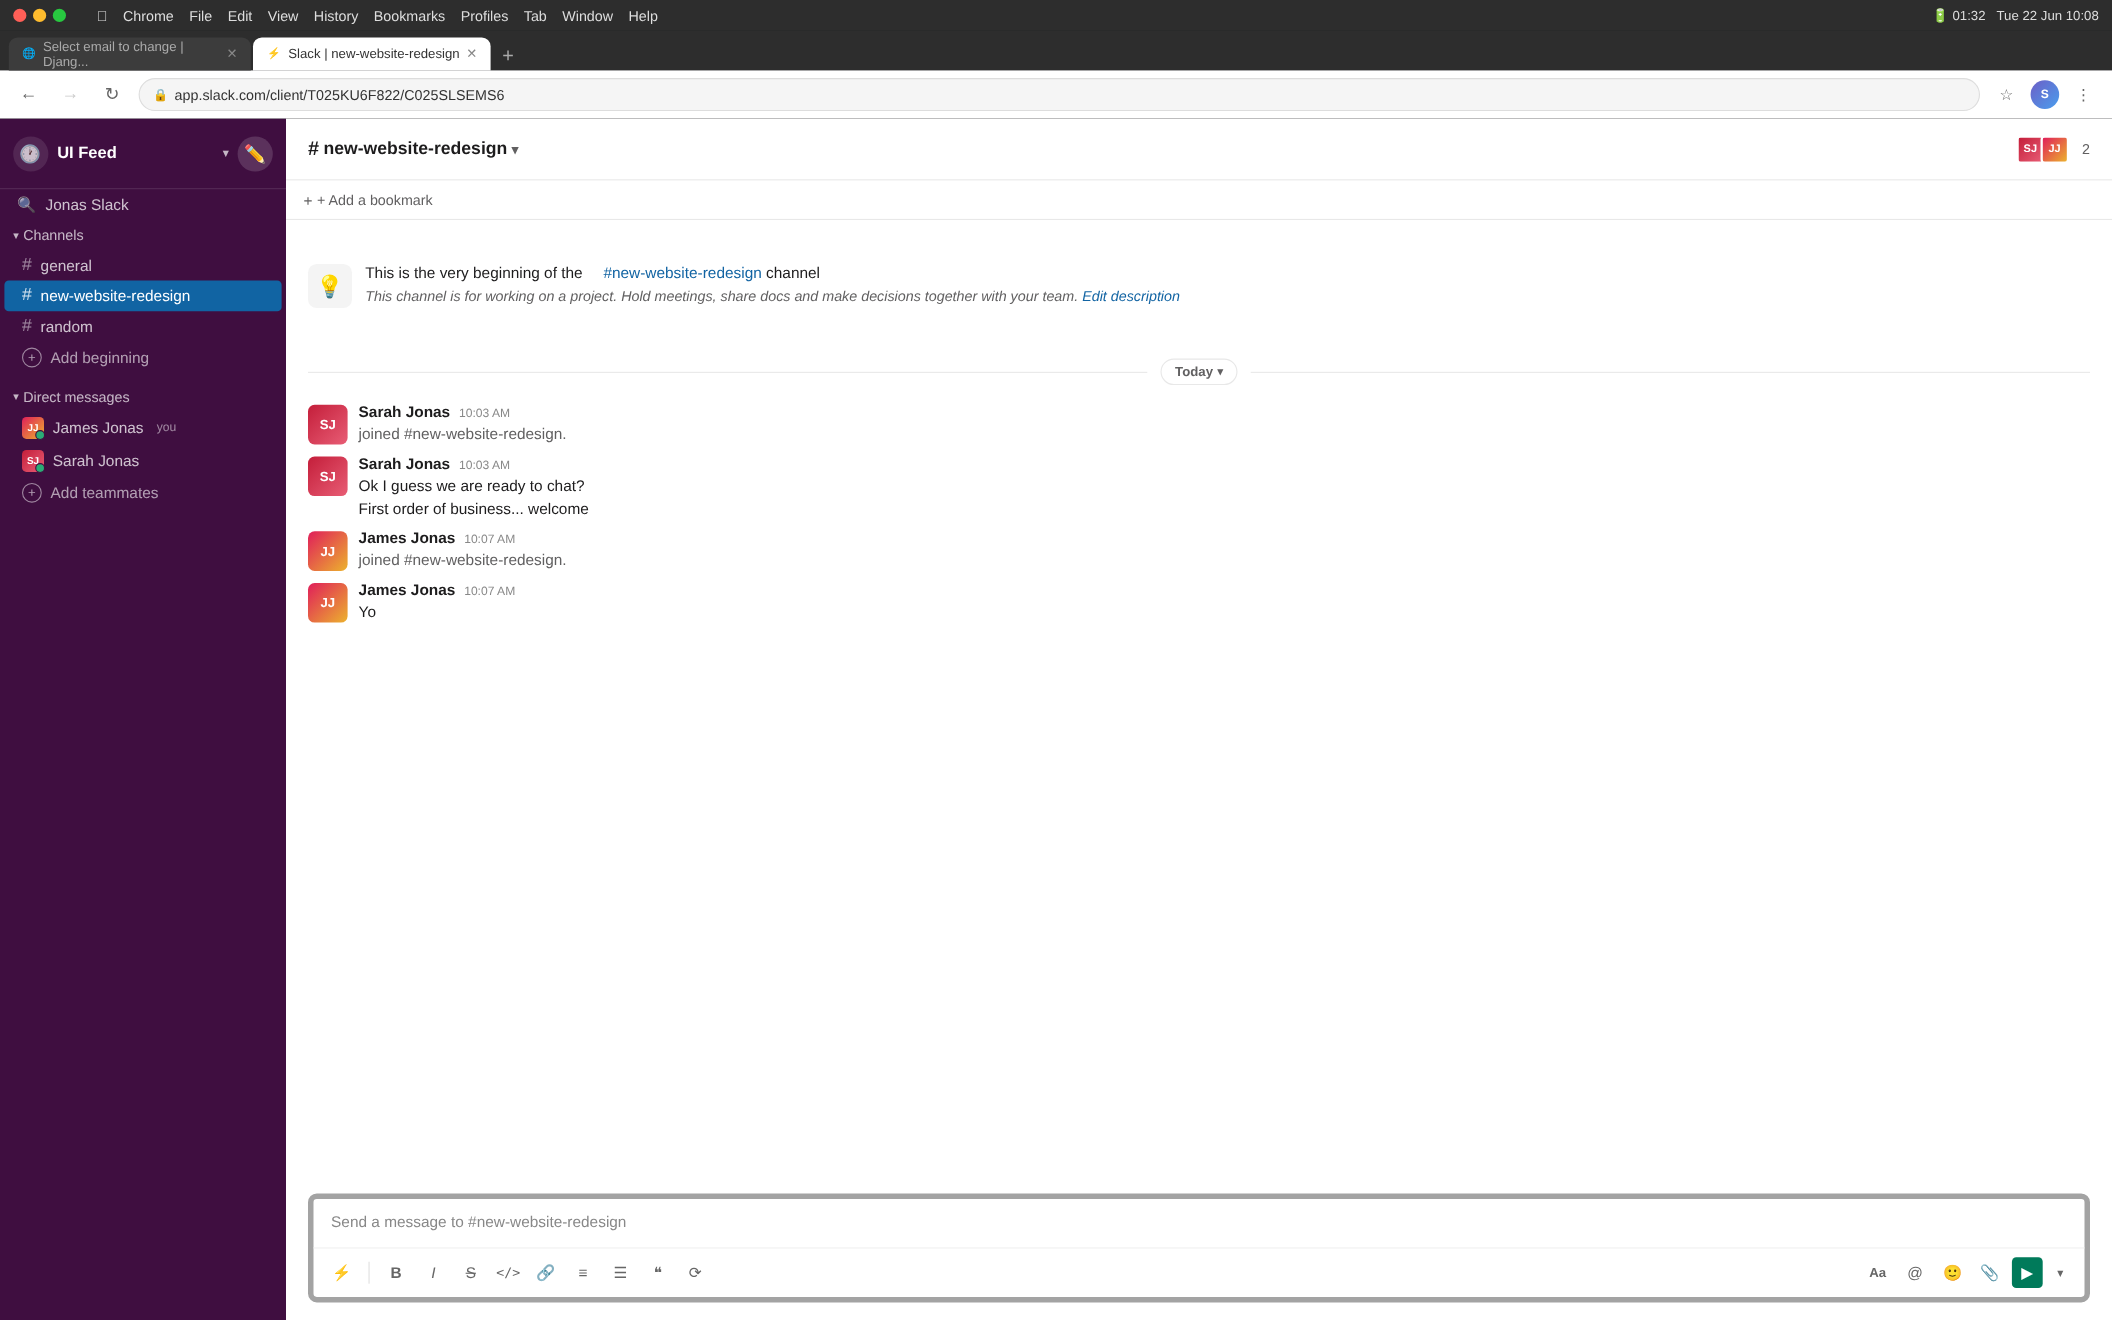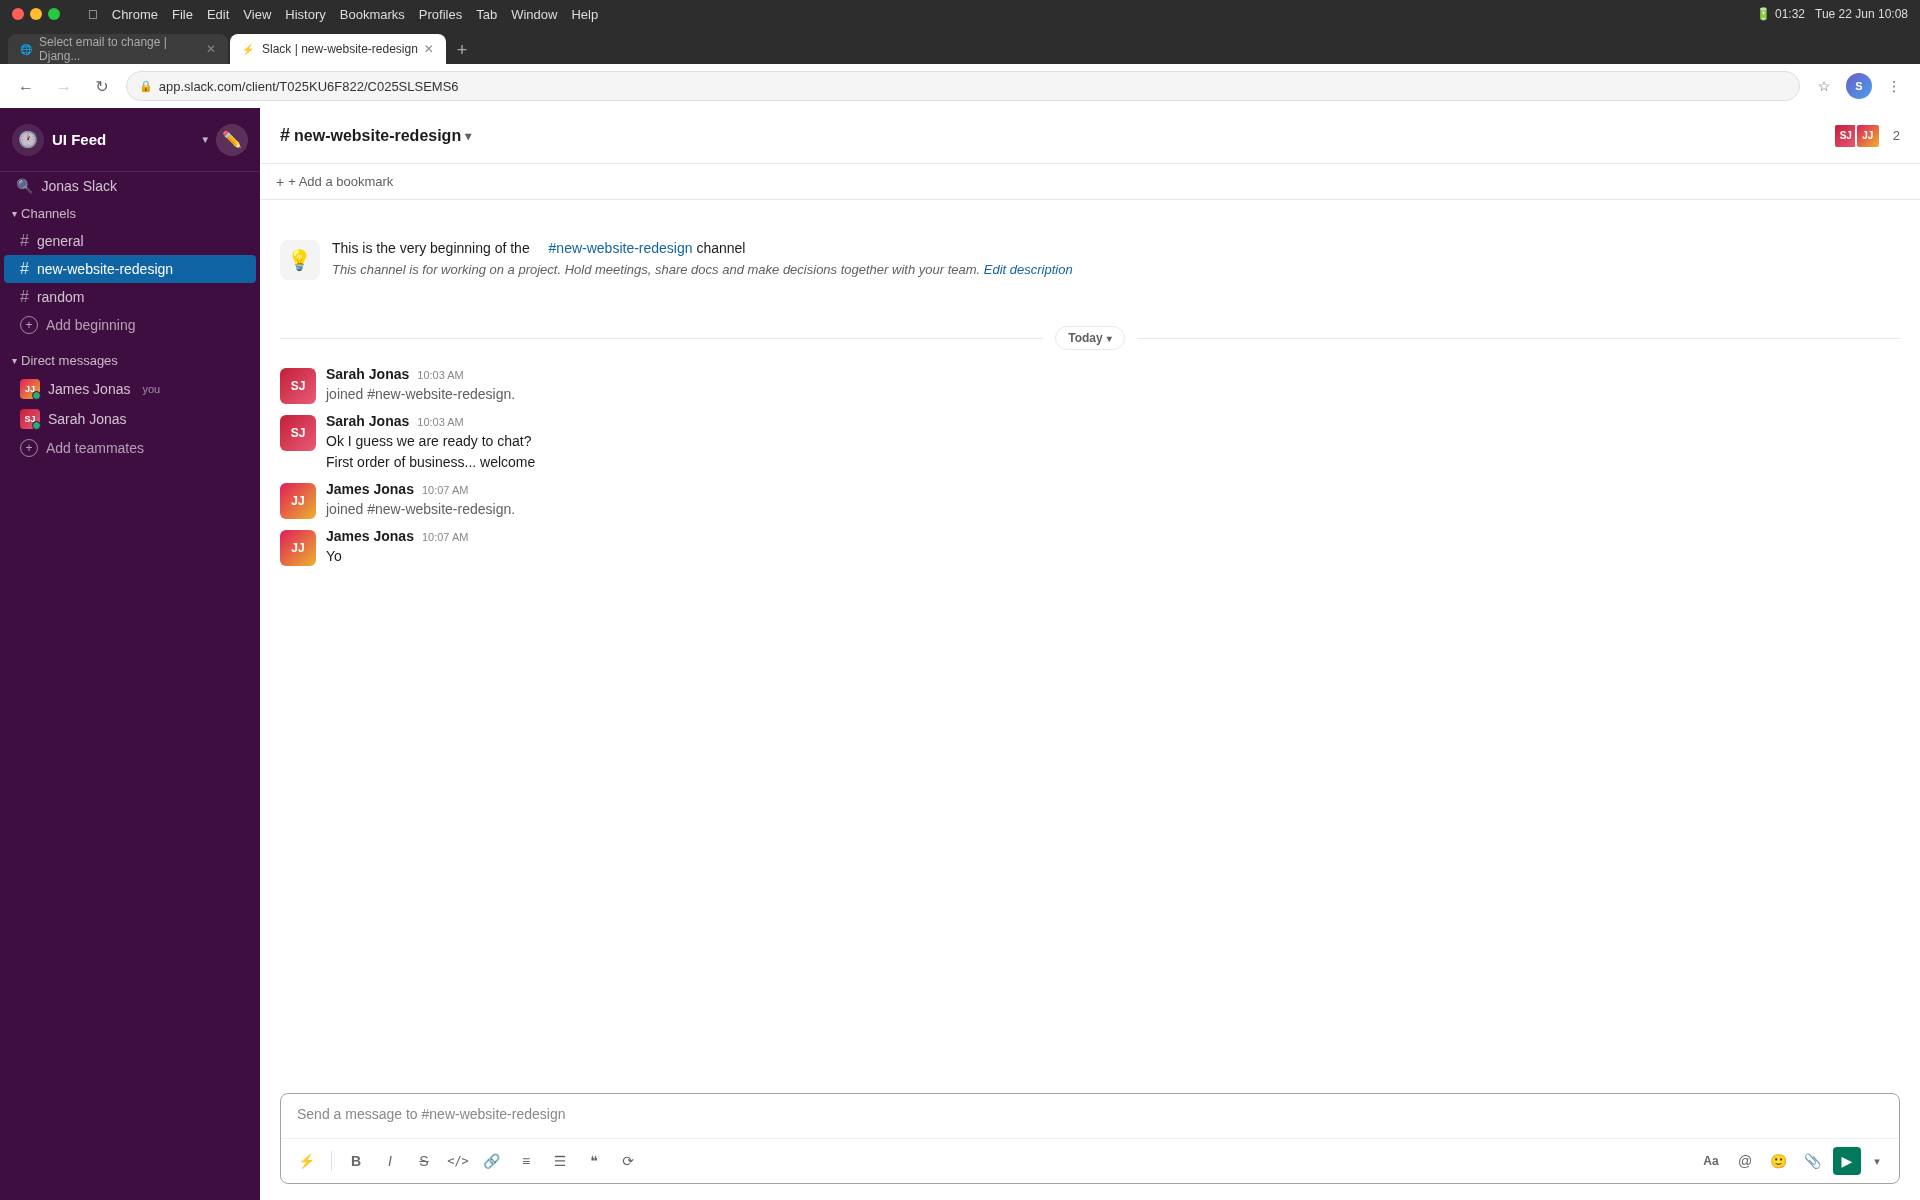--- a/index.html
+++ b/index.html
@@ -276,21 +276,21 @@
       margin-top: 2px;
     }
     .msg-content { flex: 1; }
     .msg-header { display: flex; align-items: baseline; gap: 8px; margin-bottom: 2px; }
     .msg-author { font-weight: 700; font-size: 14px; color: #1d1c1d; cursor: pointer; }
     .msg-time { font-size: 11px; color: #888; }
     .msg-text { font-size: 14px; color: #1d1c1d; line-height: 1.5; }
 
     
     .message-input-area {
-      border: 1px solid #a3a3a3;
+      border: 5px solid #a3a3a3;
       border-radius: 8px;
       margin: 0 20px 16px;
     }
     .message-input-field {
       padding: 12px 16px;
       font-size: 14px;
       color: #888;
       min-height: 44px;
       cursor: text;
     }

